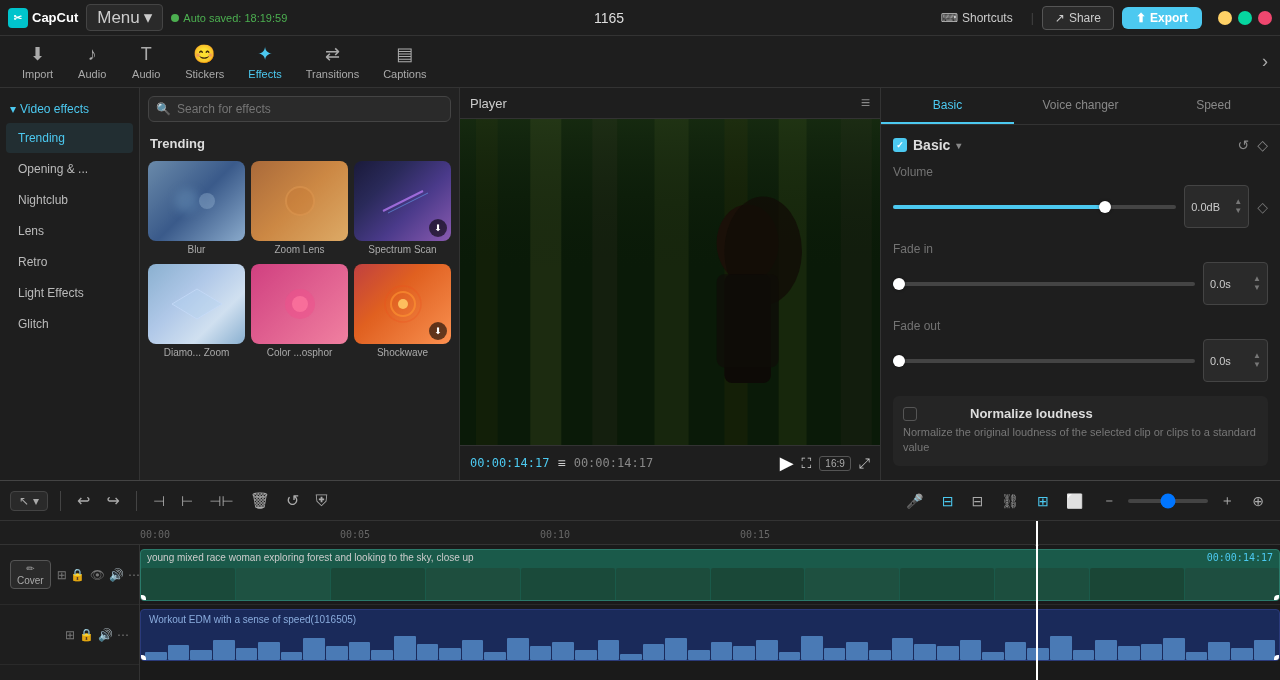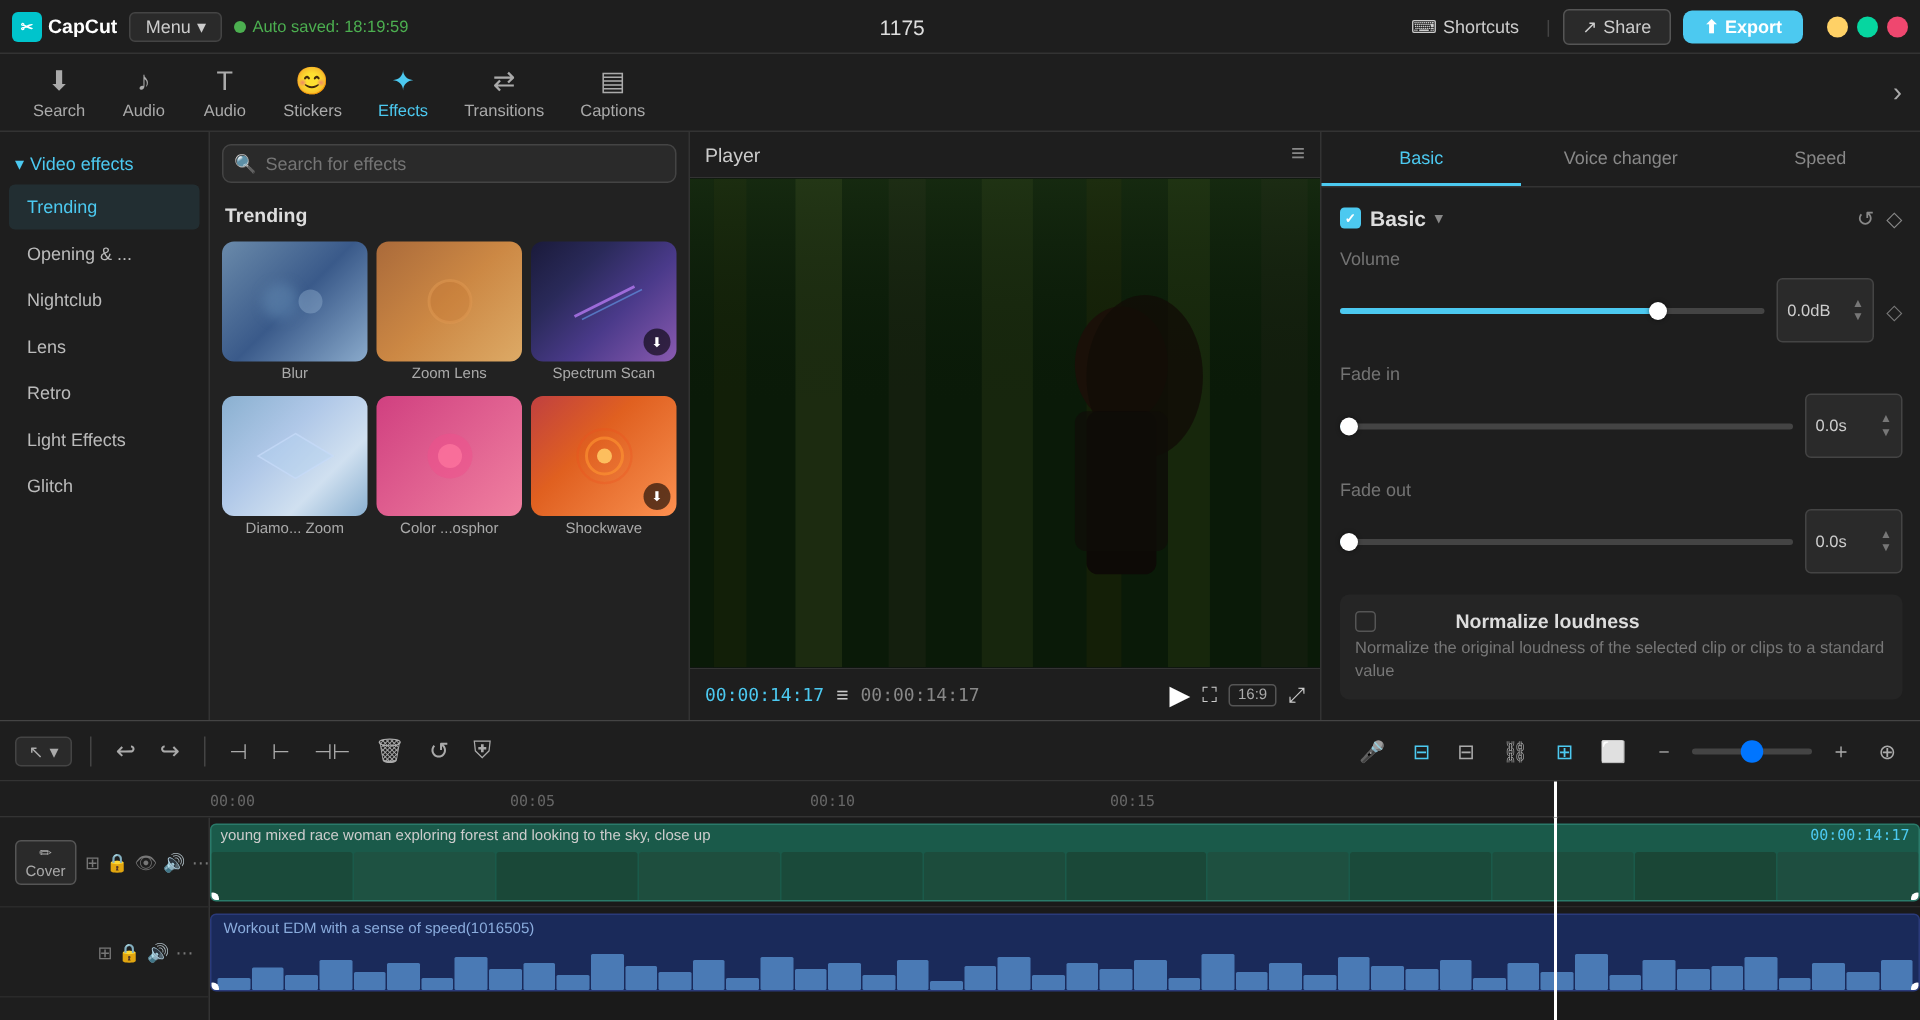--- a/index.html
+++ b/index.html
@@ -2,21 +2,21 @@
 <html><head>
   <meta charset="utf-8">
   <style>
     * { margin: 0; padding: 0; box-sizing: border-box; }
     body { width: 1280px; height: 680px; background: #1a1a1a; color: #e0e0e0; font-family: 'Segoe UI', sans-serif; font-size: 12px; overflow: hidden; }
 
     
     .topbar { display: flex; align-items: center; height: 36px; background: #1e1e1e; border-bottom: 1px solid #333; padding: 0 8px; gap: 8px; }
     .topbar-logo { display: flex; align-items: center; gap: 4px; font-size: 13px; font-weight: bold; color: #fff; }
     .logo-icon { width: 20px; height: 20px; background: #00c4cc; border-radius: 4px; display: flex; align-items: center; justify-content: center; font-size: 10px; color: #fff; }
-    .menu-btn { background: #2a2a2a; border: 1px solid #444; color: #ccc; padding: 2px 10px; border-radius: 4px; cursor: pointer; font-size: 12px; display: flex; align-items: center; gap: 4px; }
+    .menu-btn { background: #2a2a2a; border: 1px solid #444; color: #ccc; padding: 2px 10px; border-radius: 4px; cursor: pointer; font-size: 17px; display: flex; align-items: center; gap: 4px; }
     .autosave { color: #4caf50; font-size: 11px; display: flex; align-items: center; gap: 4px; }
     .autosave-dot { width: 8px; height: 8px; background: #4caf50; border-radius: 50%; }
     .topbar-center { flex: 1; text-align: center; font-size: 14px; font-weight: 500; color: #ddd; }
     .topbar-right { display: flex; align-items: center; gap: 8px; }
     .shortcuts-btn { display: flex; align-items: center; gap: 4px; padding: 4px 10px; border-radius: 4px; background: transparent; border: none; color: #ccc; cursor: pointer; font-size: 12px; }
     .share-btn { display: flex; align-items: center; gap: 4px; padding: 4px 12px; border-radius: 4px; background: #2a2a2a; border: 1px solid #555; color: #ccc; cursor: pointer; font-size: 12px; }
     .export-btn { display: flex; align-items: center; gap: 4px; padding: 4px 14px; border-radius: 6px; background: #4cc9f0; border: none; color: #fff; cursor: pointer; font-size: 12px; font-weight: bold; }
     .win-controls { display: flex; gap: 6px; margin-left: 8px; }
     .win-btn { width: 14px; height: 14px; border-radius: 50%; cursor: pointer; border: none; }
     .win-min { background: #ffd166; }
@@ -145,21 +145,21 @@
     <span>CapCut</span>
   </div>
   <button class="menu-btn">
     <span>Menu</span>
     <span>▾</span>
   </button>
   <div class="autosave">
     <div class="autosave-dot"></div>
     <span>Auto saved: 18:19:59</span>
   </div>
-  <div class="topbar-center">1175</div>
+  <div class="topbar-center">1165</div>
   <div class="topbar-right">
     <button class="shortcuts-btn">
       <span>⌨</span>
       <span>Shortcuts</span>
     </button>
     <span style="color:#444">|</span>
     <button class="share-btn">
       <span>↗</span>
       <span>Share</span>
     </button>
@@ -171,21 +171,21 @@
       <button class="win-btn win-min"></button>
       <button class="win-btn win-max"></button>
       <button class="win-btn win-close"></button>
     </div>
   </div>
 </div>
 
 <div class="toolbar">
   <div class="tool-item">
     <span class="tool-icon">⬇</span>
-    <span>Search</span>
+    <span>Import</span>
   </div>
   <div class="tool-item">
     <span class="tool-icon">♪</span>
     <span>Audio</span>
   </div>
   <div class="tool-item">
     <span class="tool-icon">T</span>
     <span>Audio</span>
   </div>
   <div class="tool-item">

